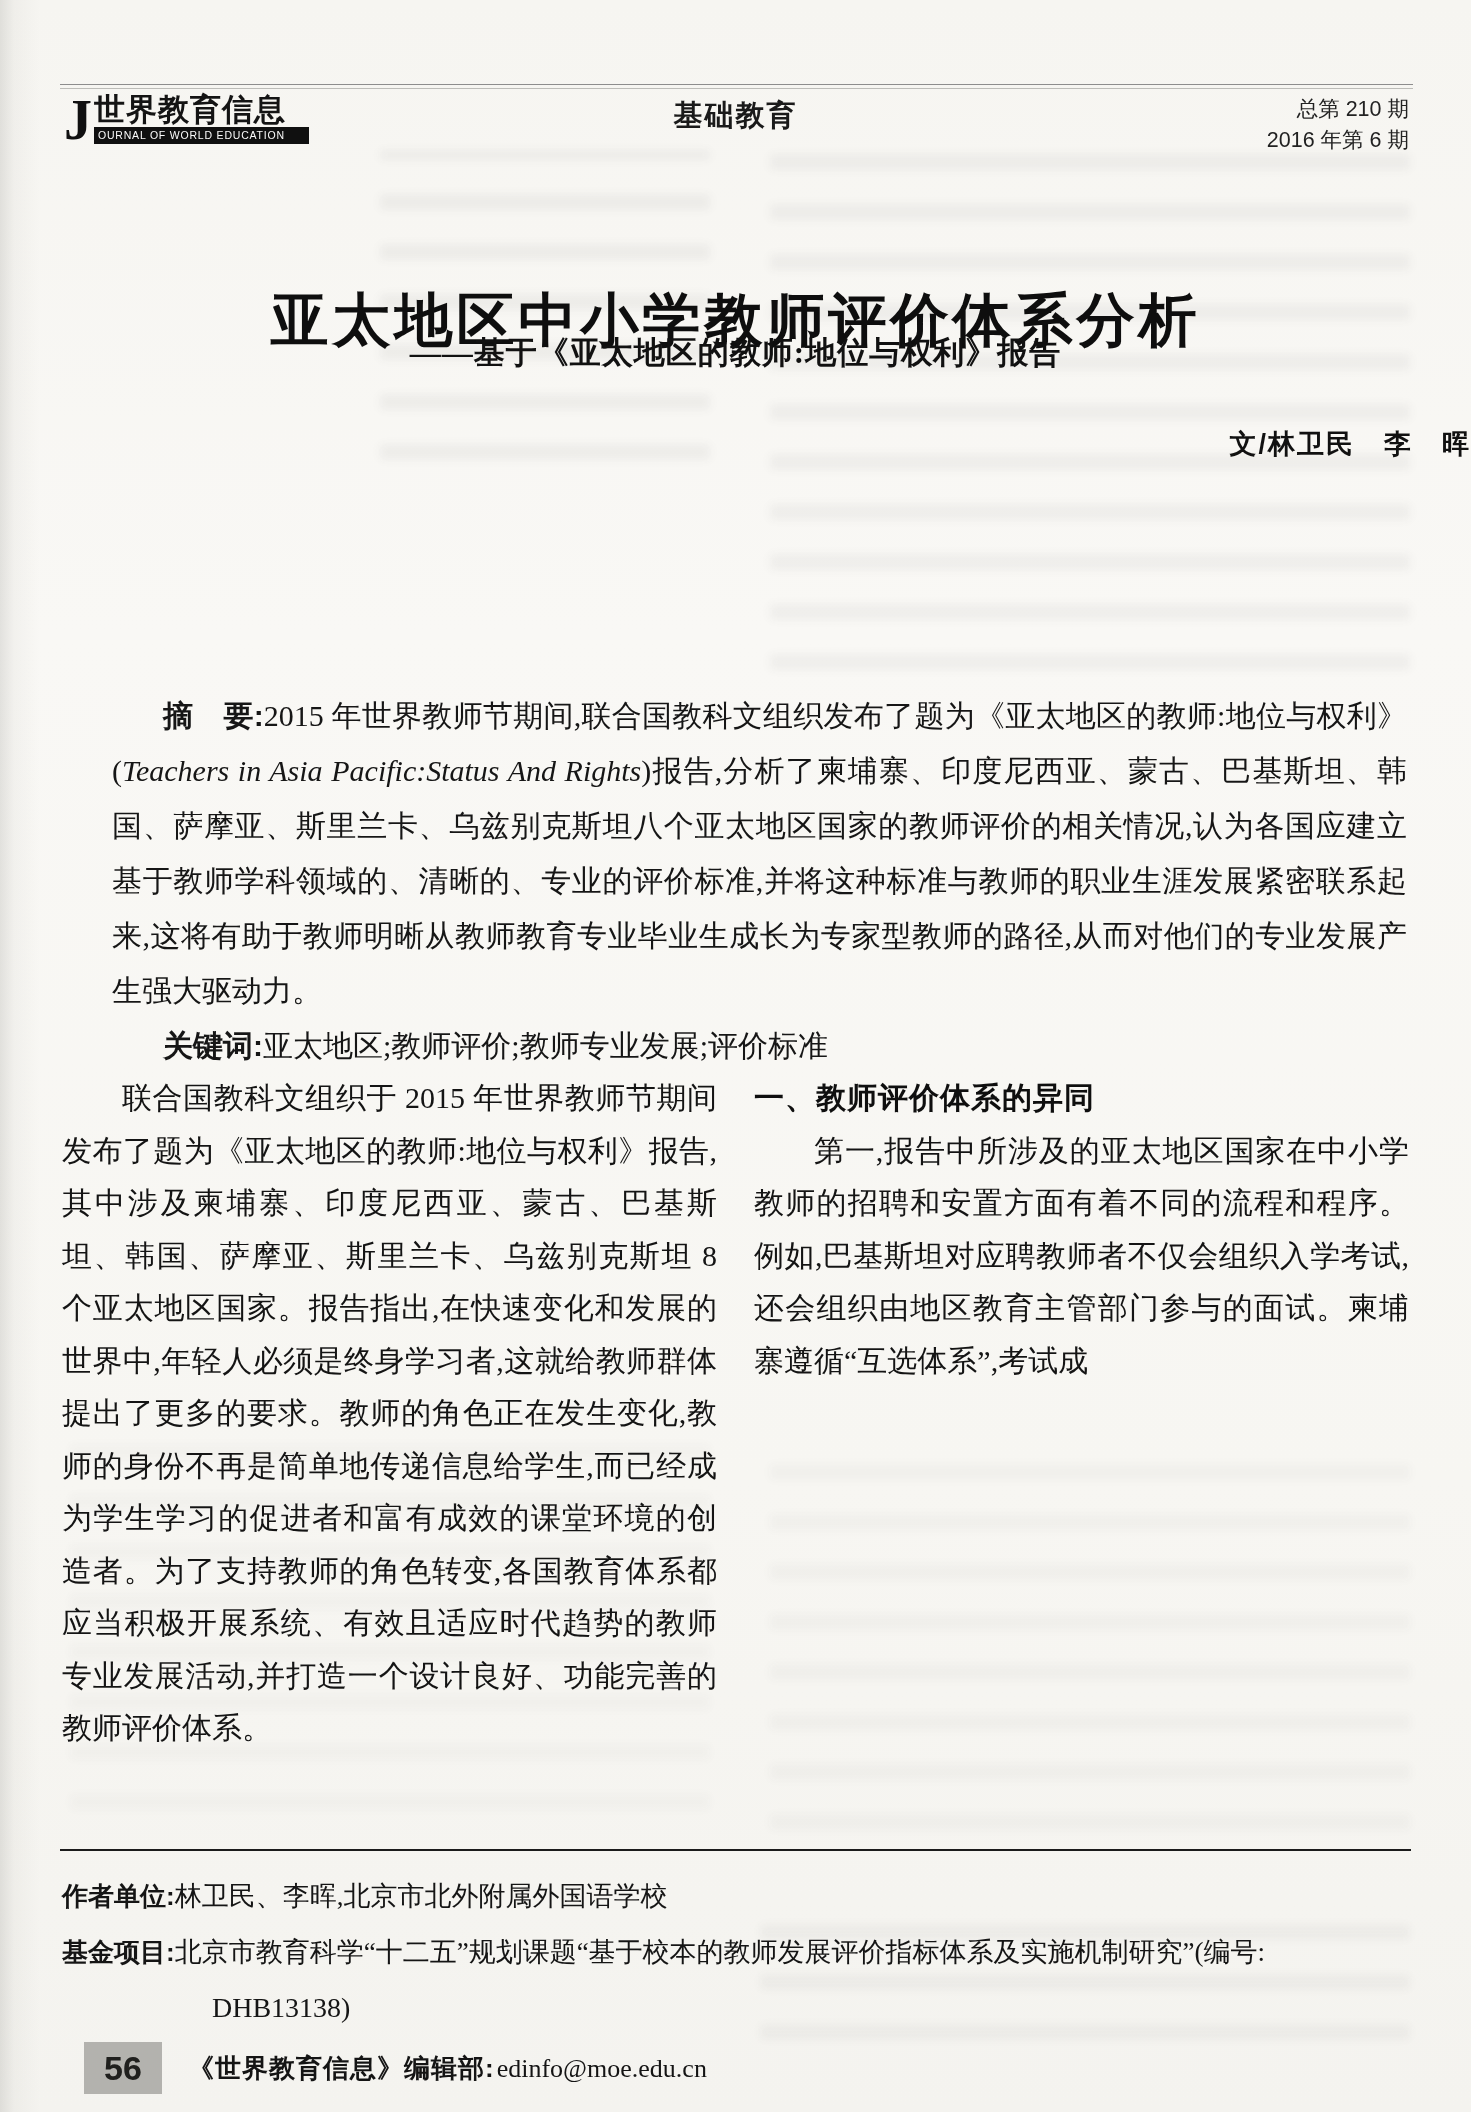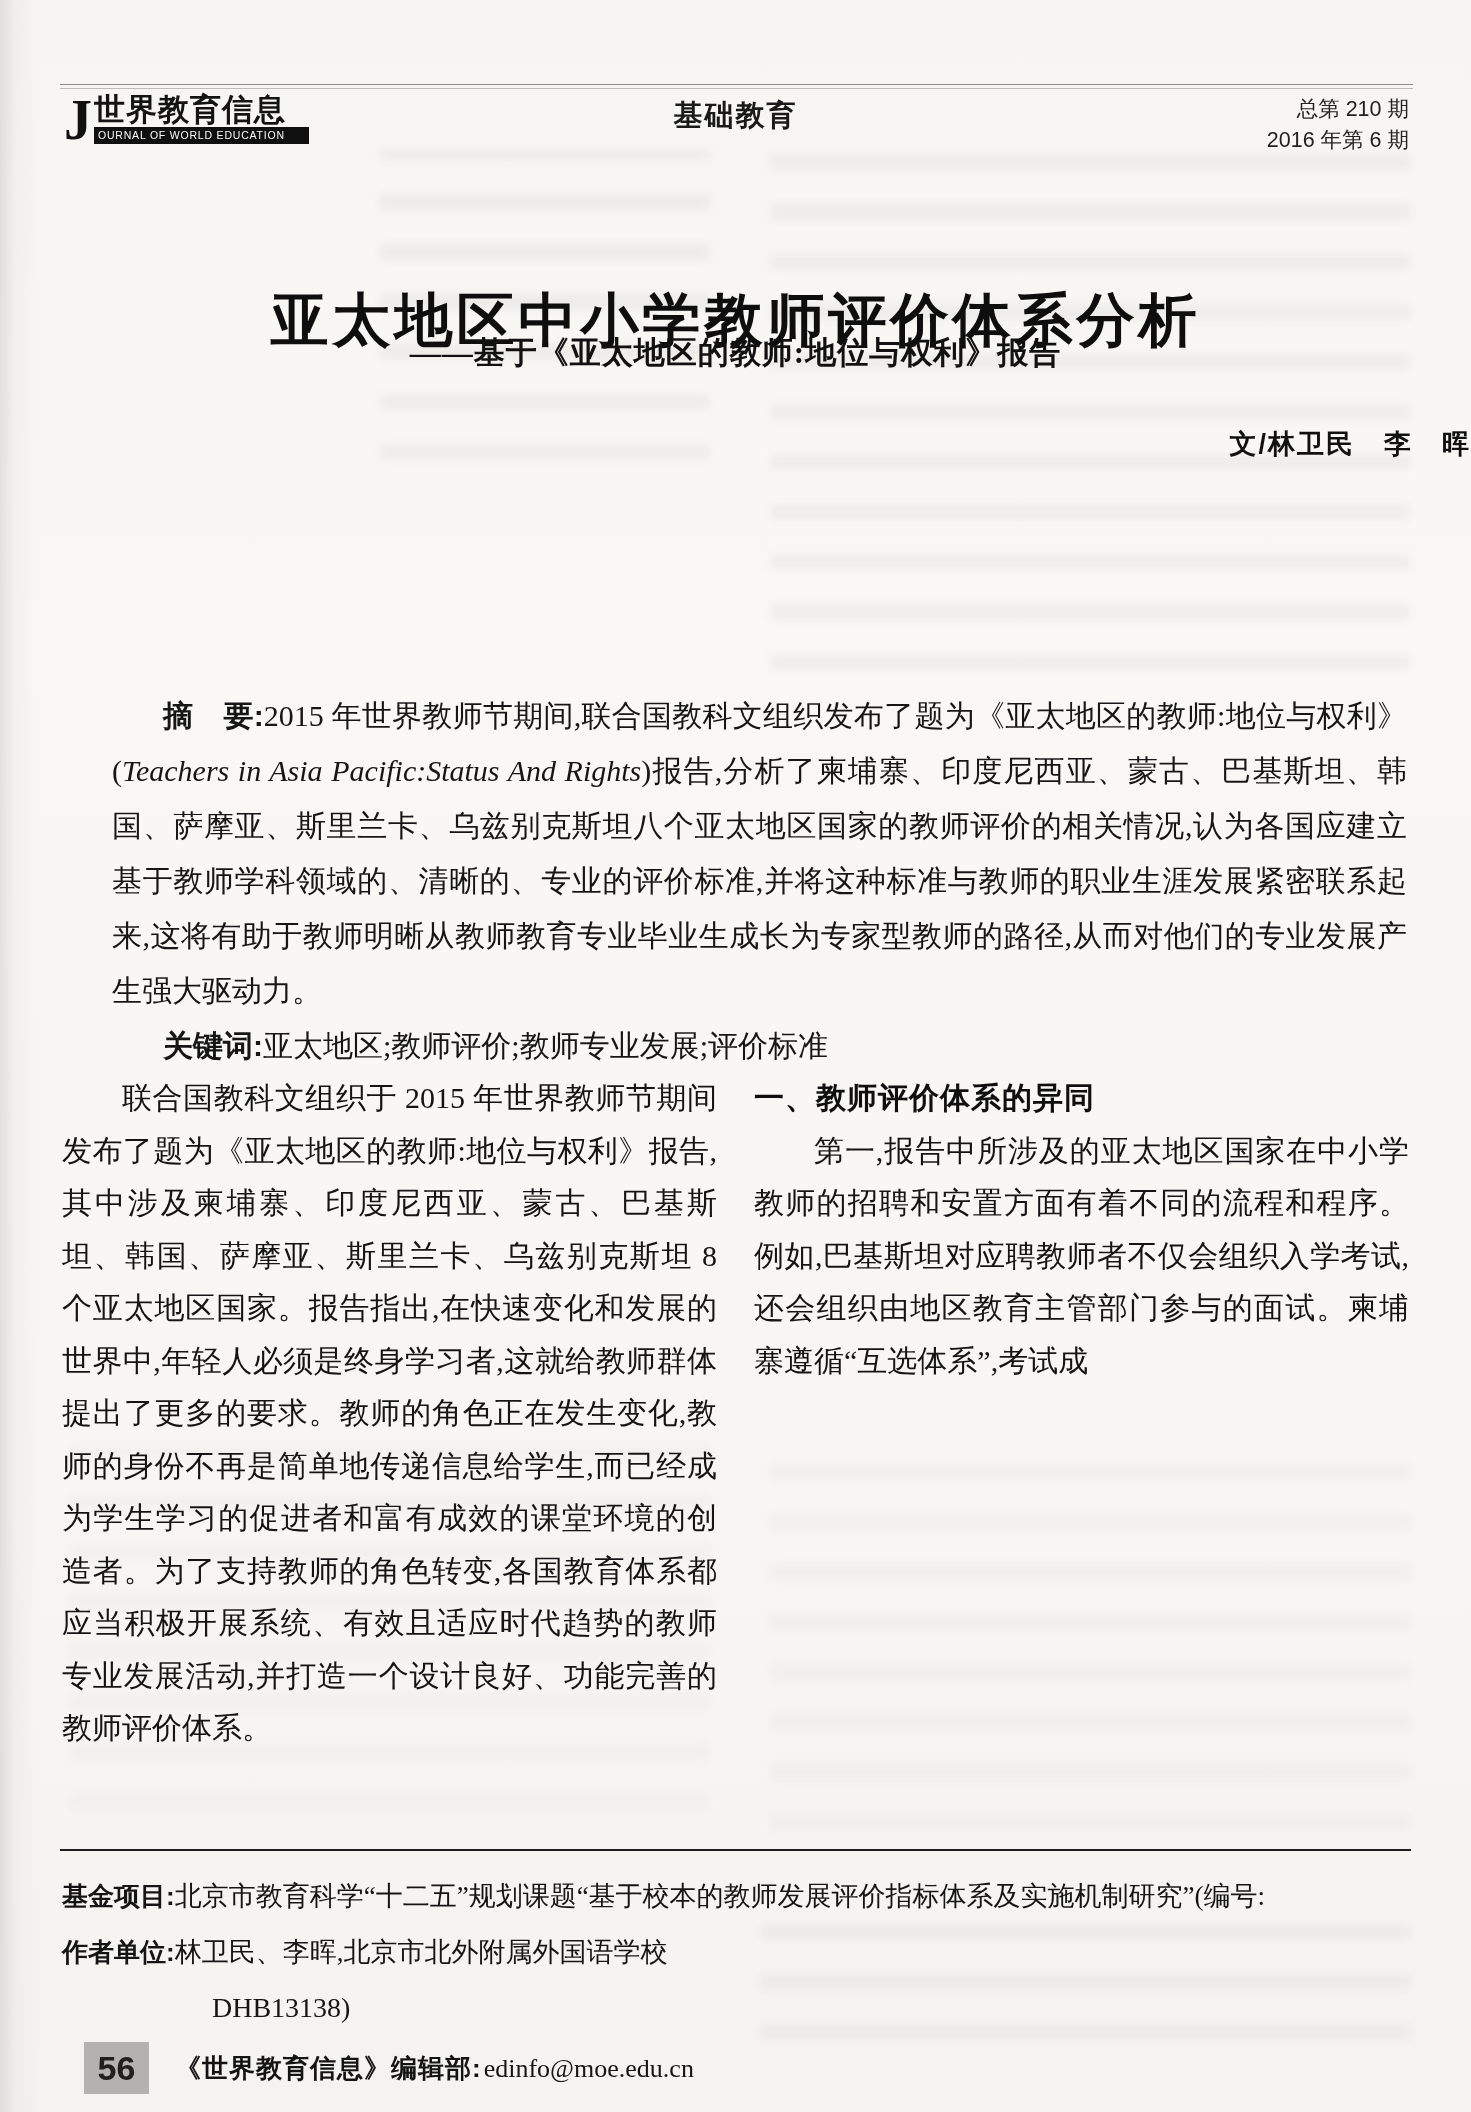--- a/index.html
+++ b/index.html
@@ -99,21 +99,21 @@
   }
   .footnotes .fn-label {
     font-family:"Liberation Sans", sans-serif; font-weight:bold; font-size:26px;
   }
   .fund-cont { padding-left:150px; font-size:28px; }
   
   .page-footer {
     position:absolute; left:84px; top:2042px; display:flex; align-items:center;
   }
   .page-number-box {
-    width:65px; height:52px; background:#b3b2ae;
+    width:78px; height:52px; background:#b3b2ae;
     display:flex; align-items:center; justify-content:center;
     font-family:"Liberation Sans", sans-serif; font-weight:bold;
     font-size:34px; color:#20201e;
   }
   .footer-text { margin-left:26px; font-size:26px; color:#141414; display:flex; align-items:baseline; }
   .footer-editorial {
     font-family:"Liberation Sans", sans-serif; font-weight:bold; letter-spacing:1px;
   }
   .footer-email { font-family:"Liberation Serif", serif; margin-left:2px; }
 </style>
@@ -158,22 +158,22 @@
     <p>联合国教科文组织于 2015 年世界教师节期间发布了题为《亚太地区的教师:地位与权利》报告,其中涉及柬埔寨、印度尼西亚、蒙古、巴基斯坦、韩国、萨摩亚、斯里兰卡、乌兹别克斯坦 8 个亚太地区国家。报告指出,在快速变化和发展的世界中,年轻人必须是终身学习者,这就给教师群体提出了更多的要求。教师的角色正在发生变化,教师的身份不再是简单地传递信息给学生,而已经成为学生学习的促进者和富有成效的课堂环境的创造者。为了支持教师的角色转变,各国教育体系都应当积极开展系统、有效且适应时代趋势的教师专业发展活动,并打造一个设计良好、功能完善的教师评价体系。</p>
   </div>
 
   <div class="col col-right">
     <p class="section-heading">一、教师评价体系的异同</p>
     <p>第一,报告中所涉及的亚太地区国家在中小学教师的招聘和安置方面有着不同的流程和程序。例如,巴基斯坦对应聘教师者不仅会组织入学考试,还会组织由地区教育主管部门参与的面试。柬埔寨遵循“互选体系”,考试成</p>
   </div>
 
   <div class="footnote-divider"></div>
   <div class="footnotes">
+    <div><span class="fn-label">作者单位:</span><span>林卫民、李晖,北京市北外附属外国语学校</span></div>
     <div><span class="fn-label">基金项目:</span><span>北京市教育科学“十二五”规划课题“基于校本的教师发展评价指标体系及实施机制研究”(编号:</span></div>
-    <div><span class="fn-label">作者单位:</span><span>林卫民、李晖,北京市北外附属外国语学校</span></div>
     <div class="fund-cont">DHB13138)</div>
   </div>
 
   <div class="page-footer">
     <div class="page-number-box">56</div>
     <div class="footer-text">
       <span class="footer-editorial">《世界教育信息》编辑部:</span>
       <span class="footer-email">edinfo@moe.edu.cn</span>
     </div>
   </div>

